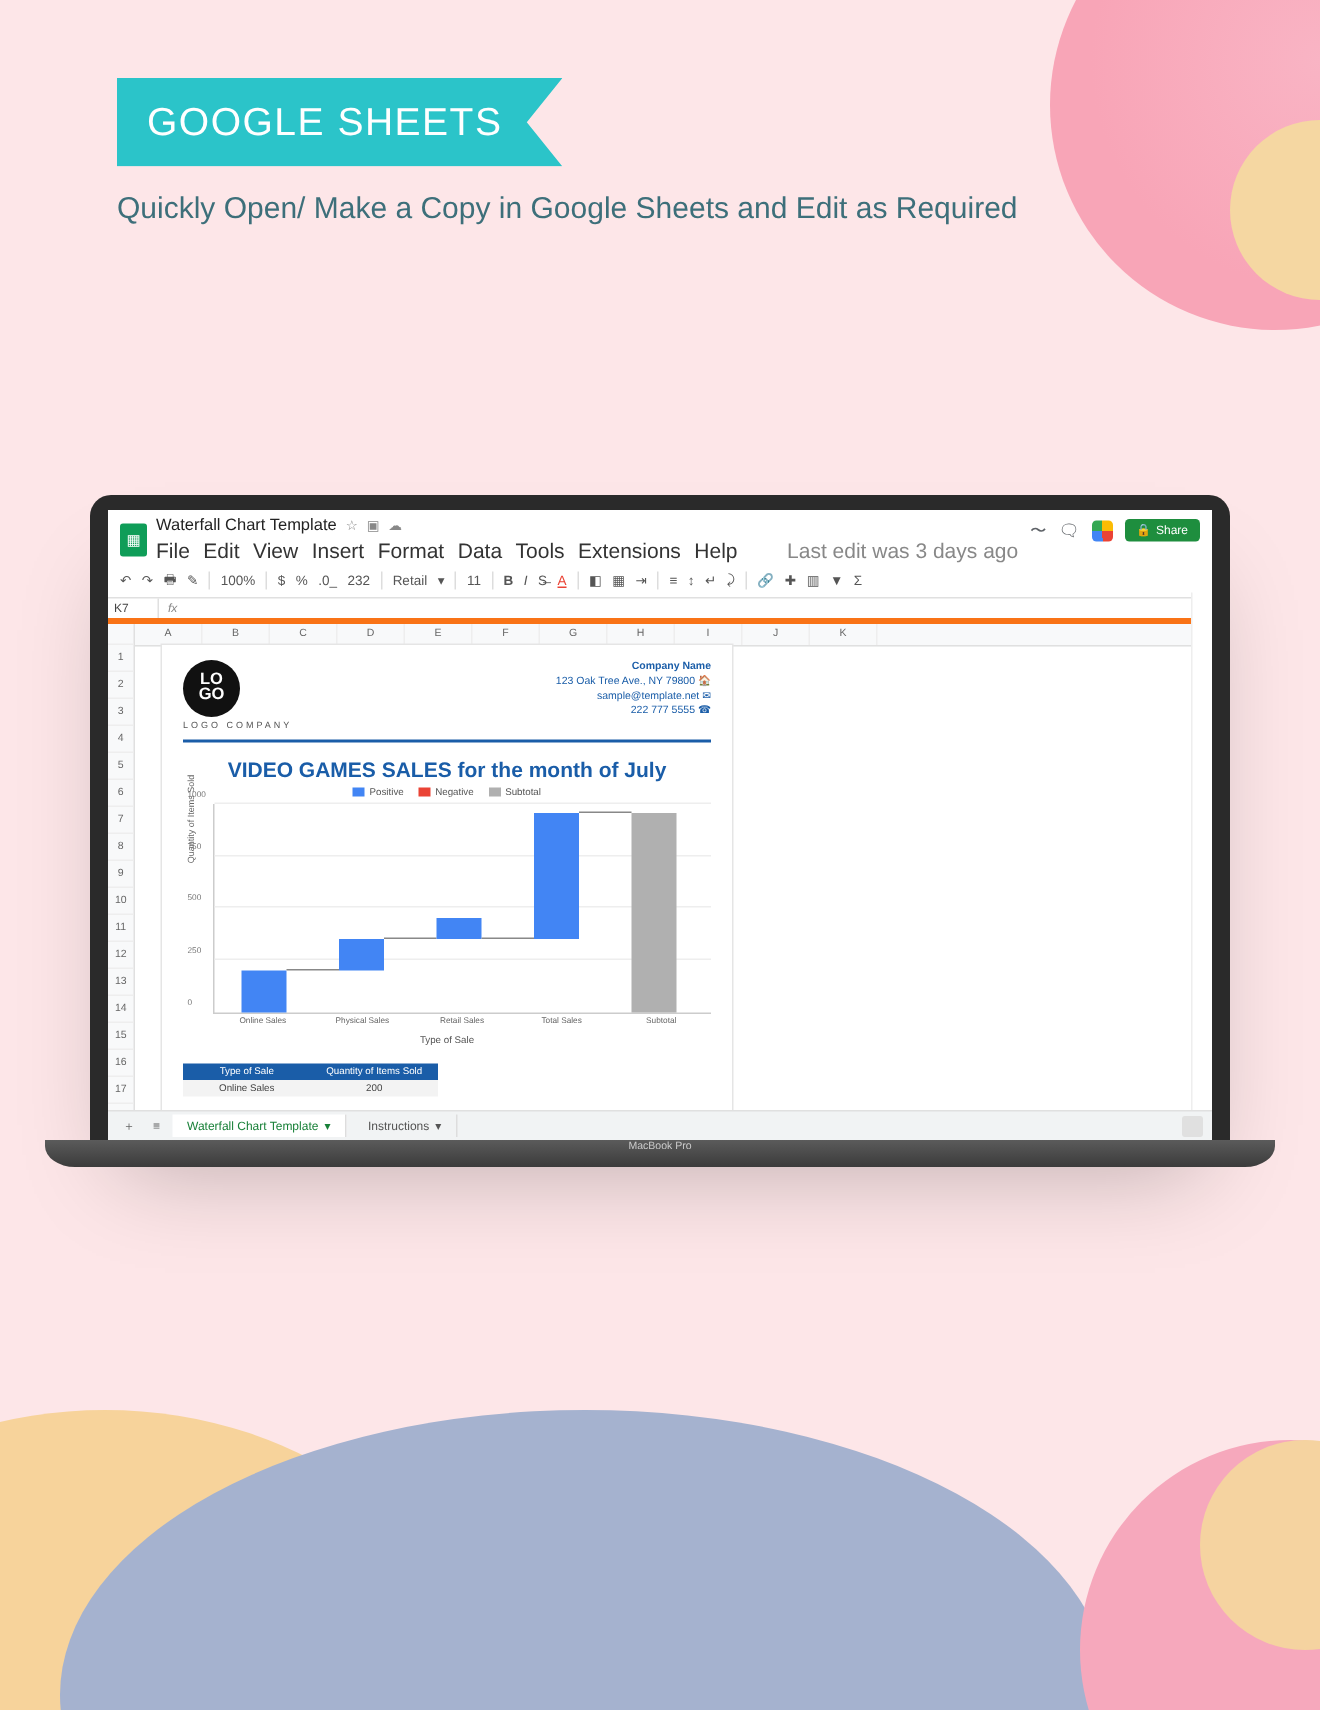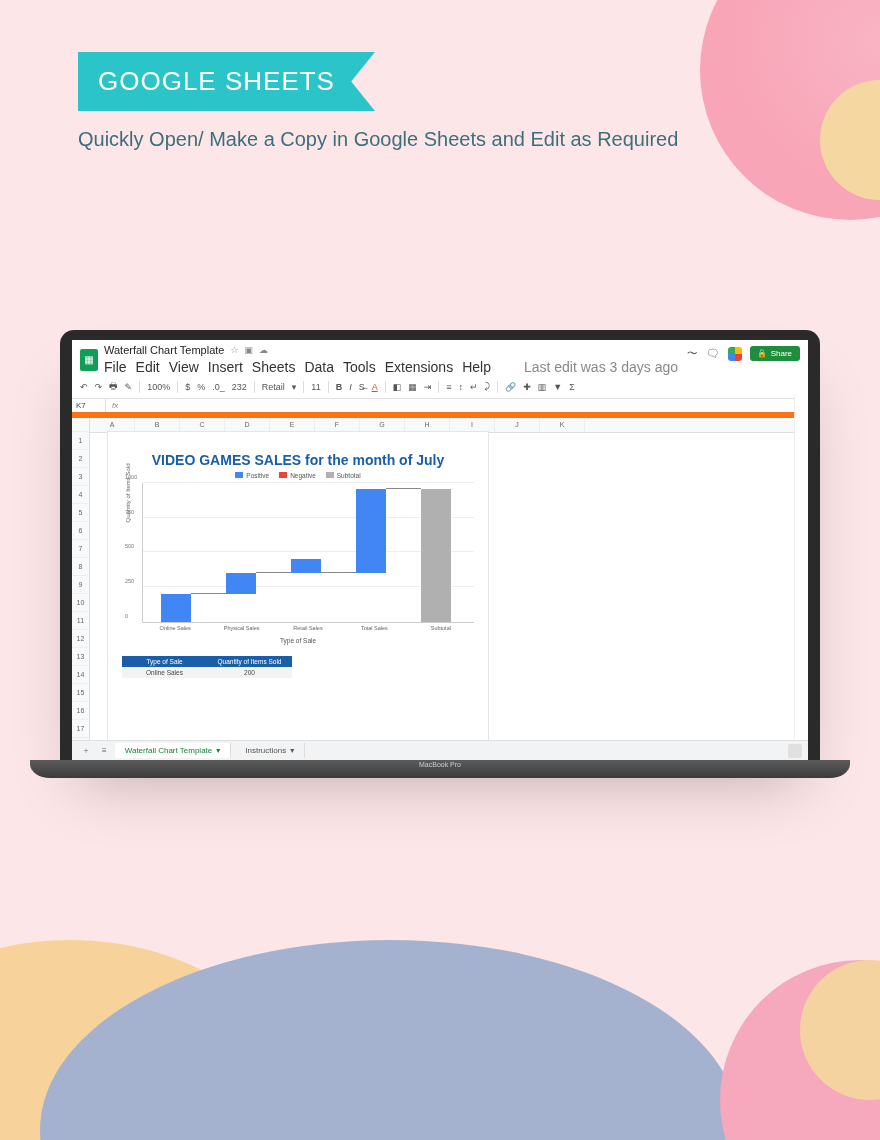--- a/index.html
+++ b/index.html
@@ -134,21 +134,21 @@
   .gs-toolbar {
     display: flex; gap: 7px; padding: 3px 8px;
     border-bottom: 1px solid #e0e0e0;
     font-size: 9px; color: #555; align-items: center;
     flex-wrap: nowrap; overflow: hidden;
   }
   .tb-sep { width: 1px; height: 12px; background: #ddd; }
   .tb-item { white-space: nowrap; }
   .gs-formula {
     display: flex; align-items: center;
-    border-bottom: 6px solid #f97316;
+    border-bottom: 4px solid #f97316;
     font-size: 8px;
   }
   .cell-ref { width: 34px; padding: 2px 4px; border-right: 1px solid #e0e0e0; }
   .fx { padding: 2px 6px; font-style: italic; color: #888; }
   .gs-grid {
     display: flex;
     height: calc(100% - 92px);
   }
   .row-headers {
     width: 18px; background: #f8f9fa;
@@ -258,21 +258,21 @@
             <span data-name="doc-title">Waterfall Chart Template</span>
             <span class="gs-star" data-name="star-icon">☆</span>
             <span class="gs-folder" data-name="move-folder-icon">▣</span>
             <span class="gs-cloud" data-name="cloud-status-icon">☁</span>
           </div>
           <div class="gs-menus" data-name="menu-bar">
             <span data-name="menu-file">File</span>
             <span data-name="menu-edit">Edit</span>
             <span data-name="menu-view">View</span>
             <span data-name="menu-insert">Insert</span>
-            <span data-name="menu-format">Sheets</span>
+            <span data-name="menu-format">Format</span>
             <span data-name="menu-data">Data</span>
             <span data-name="menu-tools">Tools</span>
             <span data-name="menu-extensions">Extensions</span>
             <span data-name="menu-help">Help</span>
             <span data-name="last-edit">Last edit was 3 days ago</span>
           </div>
         </div>
         <div class="gs-right">
           <span class="icon" data-name="history-icon">〜</span>
           <span class="icon" data-name="comment-icon">🗨</span>
@@ -361,20 +361,33 @@
               <div>E</div>
               <div>F</div>
             <div>G</div>
               <div>H</div>
               <div>I</div>
             <div>J</div>
               <div>K</div>
           </div>
 
           <div class="sheet-doc" data-name="embedded-document">
+            <div class="doc-head">
+              <div>
+                <div class="logo-circle" data-name="logo-icon" style="white-space:pre-line">LO
+GO</div>
+                <div class="logo-cap" data-name="logo-caption">LOGO COMPANY</div>
+              </div>
+              <div class="company-info" data-name="company-info">
+                <div class="name" data-name="company-name">Company Name</div>
+                <div data-name="company-address"><span>123 Oak Tree Ave., NY 79800</span> 🏠</div>
+                <div data-name="company-email"><span>sample@template.net</span> ✉</div>
+                <div data-name="company-phone"><span>222 777 5555</span> ☎</div>
+              </div>
+            </div>
 
             <div class="chart-title" data-name="chart-title">VIDEO GAMES SALES for the month of July</div>
             <div class="legend" data-name="chart-legend">
               <span>
                   <i class="sw pos"></i>
                   <span>Positive</span>
                 </span>
               <span>
                   <i class="sw neg"></i>
                   <span>Negative</span>

